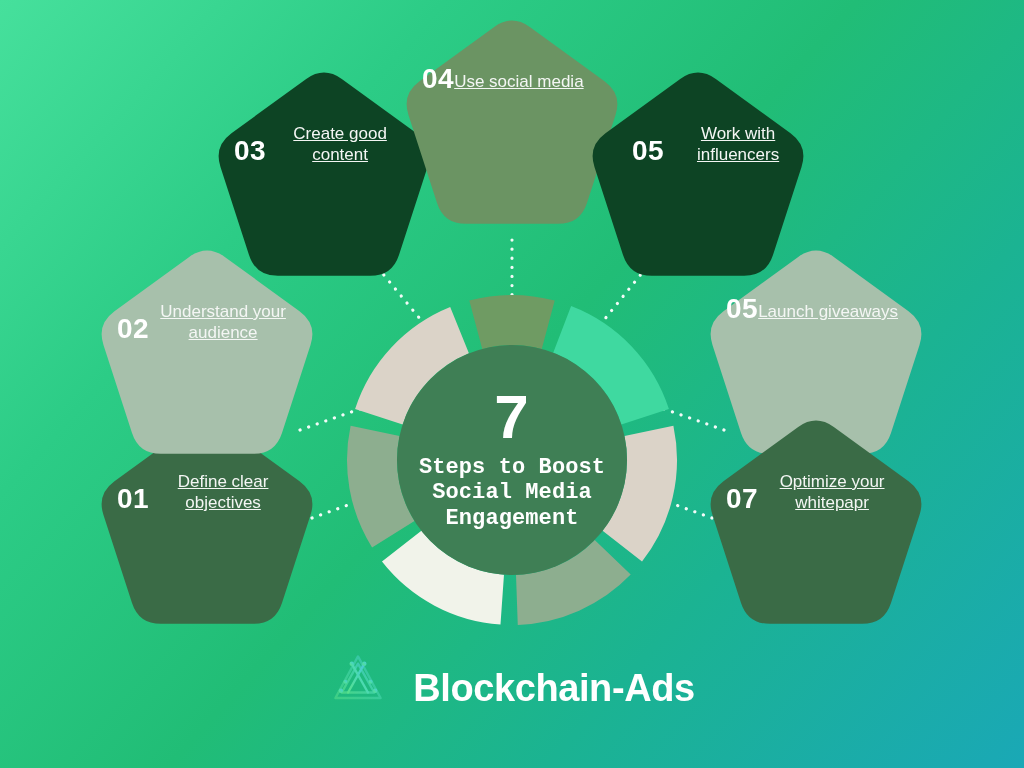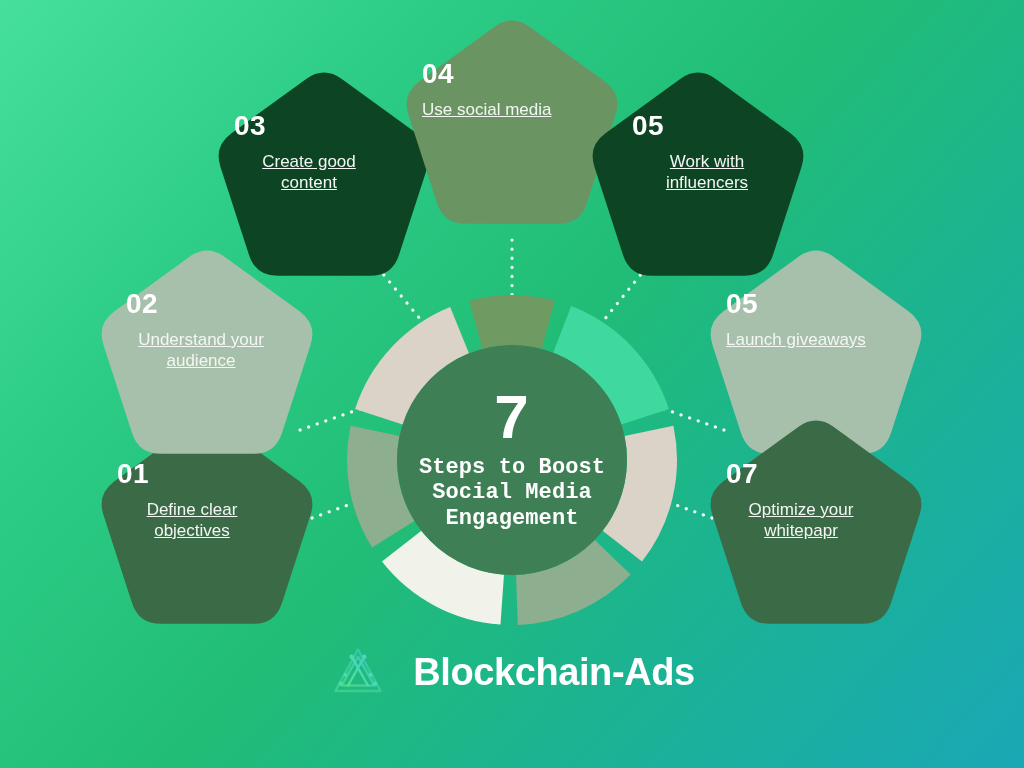--- a/index.html
+++ b/index.html
@@ -9,21 +9,21 @@
   }
   #stage{
     position:relative;width:1024px;height:768px;
     background:linear-gradient(132deg,#46e09c 0%,#2ccc86 26%,#21bd76 50%,#1bb392 72%,#1aa8b6 100%);
     overflow:hidden;
   }
   .layer{position:absolute;inset:0;}
   svg.layer{width:1024px;height:768px;display:block;}
 
   
-  .node{position:absolute;display:flex;flex-direction:column;align-items:flex-start;
+  .node{position:absolute;display:flex;flex-direction:row;align-items:flex-end;
         justify-content:flex-start;pointer-events:none;}
   .node .num{
     color:#ffffff;font-weight:bold;font-size:28px;line-height:1;
     letter-spacing:.5px;text-align:center;
   }
   .node .lbl{
     color:#f4f6f4;font-size:17px;line-height:1.22;text-align:center;
     margin-top:12px;max-width:150px;text-decoration:underline;
   }
 
@@ -38,21 +38,21 @@
     letter-spacing:1px;margin-bottom:8px;
   }
   #hub .sub{
     color:#ffffff;font-size:22px;font-weight:bold;line-height:1.18;
     text-align:center;letter-spacing:.1px;font-family:Liberation Mono, monospace;
   }
 
   
   #logo{
     position:absolute;left:0;right:0;top:637px;height:70px;
-    display:flex;align-items:center;justify-content:center;gap:26px;
+    display:flex;align-items:flex-end;justify-content:center;gap:26px;
   }
   #logo .mark{width:58px;height:56px;flex:none;}
   #logo .wordmark{
     color:#ffffff;font-size:38px;font-weight:bold;letter-spacing:-.4px;
     line-height:1;white-space:nowrap;
   }
 </style>
 </head>
 <body>
 
@@ -97,21 +97,21 @@
         <path d="M355.08 409.01 A165 165 0 0 1 450.19 307.01 L468.92 353.37 A115 115 0 0 0 402.63 424.46 Z" fill="#dbd3c8"></path>
       </g>
     <circle id="hubcircle" cx="512" cy="460" r="115" fill="#3f7f55"></circle>
   </svg>
 
   <div id="nodes">
       <div class="node" style="left: 117px; top: 460px; width: 180px;">
         <div class="num">01</div>
         <div class="lbl">Define clear objectives</div>
       </div>
-      <div class="node" style="left: 126px; top: 290px; width: 180px;">
+      <div class="node" style="left: 117px; top: 290px; width: 180px;">
         <div class="num">02</div>
         <div class="lbl">Understand your audience</div>
       </div>
       <div class="node" style="left: 234px; top: 112px; width: 180px;">
         <div class="num">03</div>
         <div class="lbl">Create good content</div>
       </div>
       <div class="node" style="left: 422px; top: 60px; width: 180px;">
         <div class="num">04</div>
         <div class="lbl">Use social media</div>

